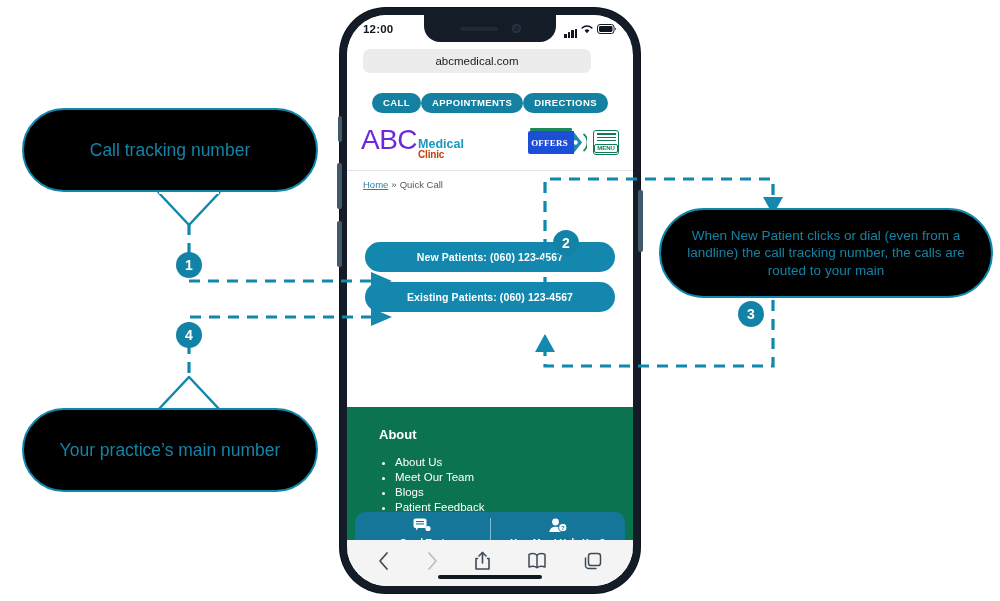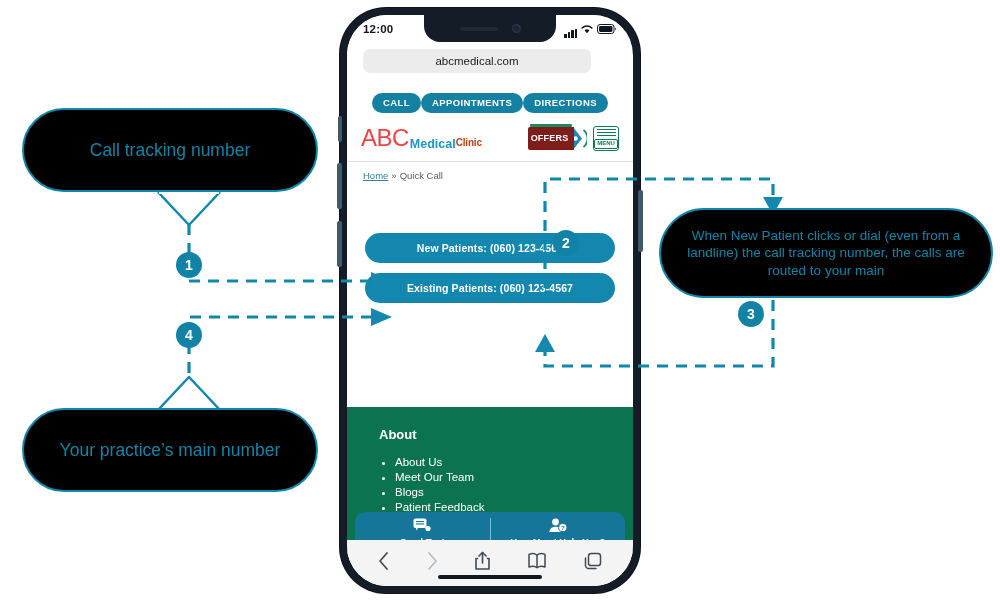--- a/index.html
+++ b/index.html
@@ -214,45 +214,45 @@
     justify-content: space-between;
     padding: 4px 14px 10px 14px;
     border-bottom: 1px solid #e2e2e2;
   }
   #logo {
     display: flex;
     align-items: baseline;
     color: #1c97bf;
   }
   #logo-abc {
-    font-size: 24px;
+    font-size: 28px;
     font-weight: 400;
     letter-spacing: -0.5px;
     line-height: 1;
-    color: #ef4444;
+    color: #6d28d9;
   }
   #logo-stack {
     display: flex;
-    flex-direction: row;
+    flex-direction: column;
     line-height: 1.02;
     margin-left: 1px;
     align-self: center;
     margin-top: 12px;
     justify-content: flex-end;
   }
   #logo-medical { font-size: 12.5px; font-weight: bold; color: #1c97bf; }
   #logo-clinic  { font-size: 10px; font-weight: bold; color: #c2410c; letter-spacing:-0.2px; }
 
   #header-icons { display: flex; align-items: center; gap: 6px; }
   #offers-tag {
     position: relative;
     width: 46px; height: 23px;
-    background: #7f1d1d;
+    background: #1d4ed8;
     border-radius: 2px 0 0 2px;
-    display: flex; align-items: center; justify-content: center;
+    display: flex; align-items: center; justify-content: center; font-family: Liberation Serif, serif;
   }
   #offers-label {
     color: #ffffff; font-size: 9px; font-weight: bold; letter-spacing: 0.2px;
     margin-left: -3px;
   }
   #menu-icon-box {
     width: 26px; height: 25px;
     border: 1.5px solid #0f7a52;
     border-radius: 3px;
     background: #ffffff;

